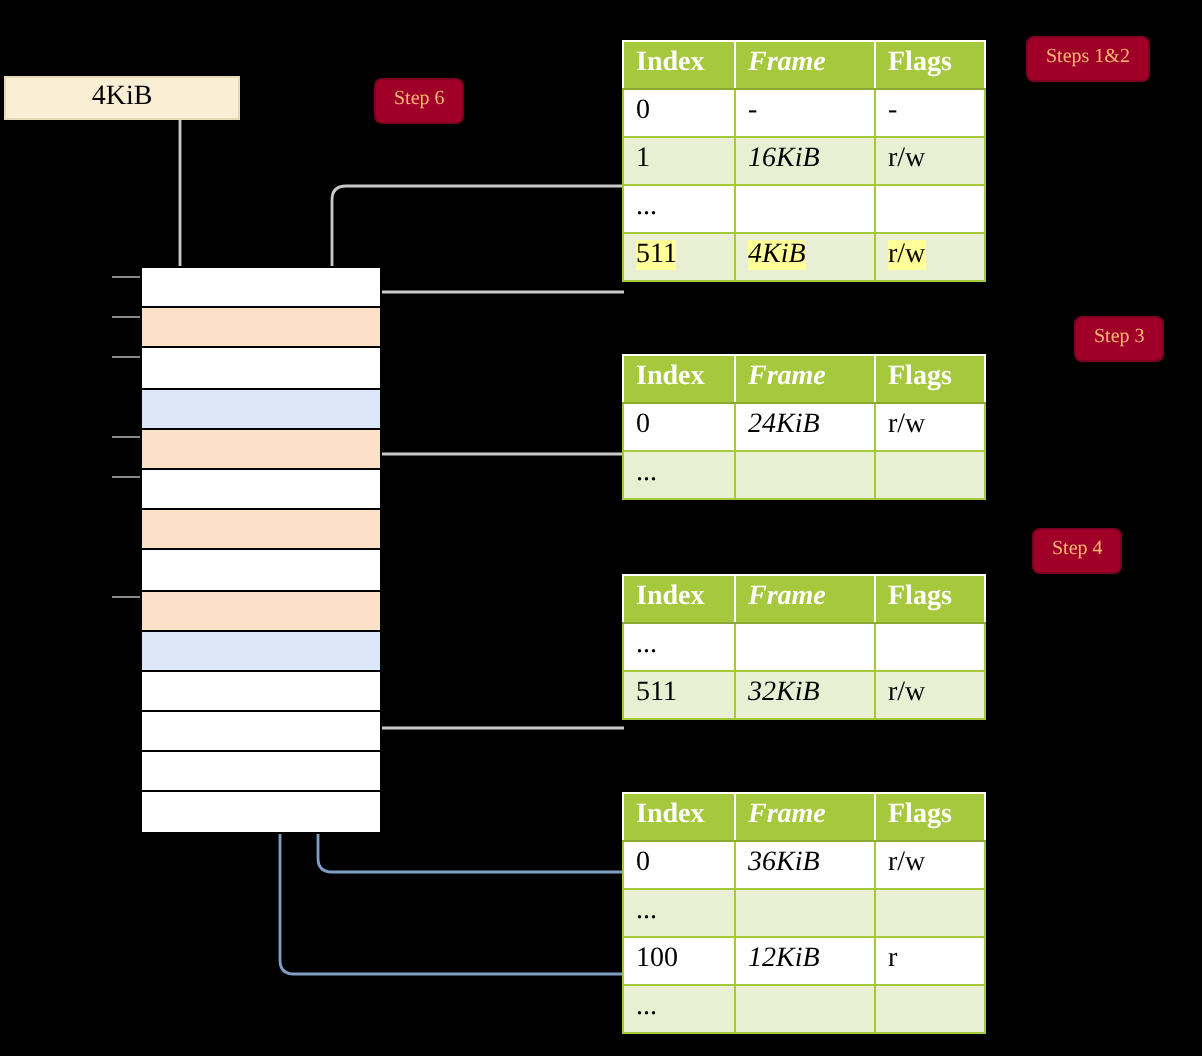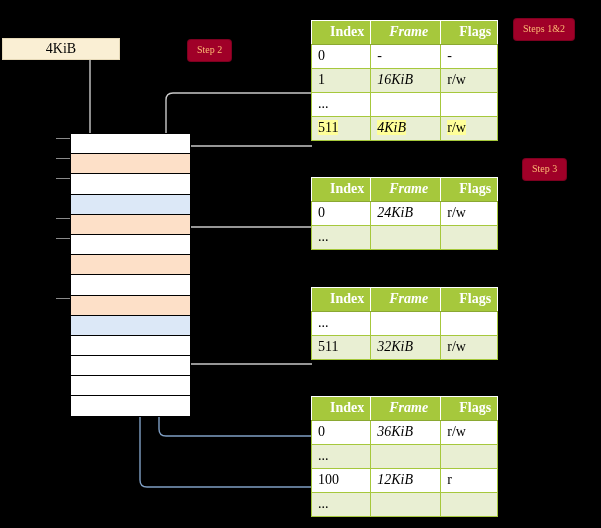--- a/index.html
+++ b/index.html
@@ -44,21 +44,21 @@
     background: #ffffff;
     border: 1px solid #bdbdbd;
     font-family: "Liberation Serif", "DejaVu Serif", serif;
     font-size: 14px;
   }
   .ptable th {
     background: #a6c83c;
     color: #ffffff;
     font-weight: bold;
     text-align: left;
-    padding: 3px 6px 4px 18px;
+    padding: 3px 6px 4px 6px;
     border: 1px solid #ffffff;
     border-bottom: 1px solid #8aa832;
     font-size: 14px;
   }
   .ptable td {
     padding: 3px 6px 4px 6px;
     border: 1px solid #a6c83c;
     color: #000000;
     height: 24px;
     vertical-align: middle;
@@ -165,27 +165,30 @@
       <div class="mrow" style="height: 20.2px;"></div>
       <div class="mrow orange" style="height: 20.2px;"></div>
       <div class="mrow blue" style="height: 20.2px;"></div>
       <div class="mrow" style="height: 20.2px;"></div>
       <div class="mrow" style="height: 20.2px;"></div>
       <div class="mrow" style="height: 20.2px;"></div>
       <div class="mrow" style="height: 20.2px;"></div>
     </div>
 
   <div class="badge" style="left:188px; top:40px;">
-    <span>Step 2</span>
+    <span>Step 6</span>
   </div>
   <div class="badge" style="left:514px; top:19px;">
     <span>Steps 1&amp;2</span>
   </div>
-  <div class="badge" style="left:523px; top:159px;">
+  <div class="badge" style="left:538px; top:159px;">
     <span>Step 3</span>
+  </div>
+  <div class="badge" style="left:517px; top:265px;">
+    <span>Step 4</span>
   </div>
 
   <table class="ptable" id="tbl-level1" style="left:311px; top:20px;">
       <thead>
         <tr>
           <th class="col-index">Index</th>
           <th class="col-frame">Frame</th>
           <th class="col-flags">Flags</th>
         </tr>
       </thead>

